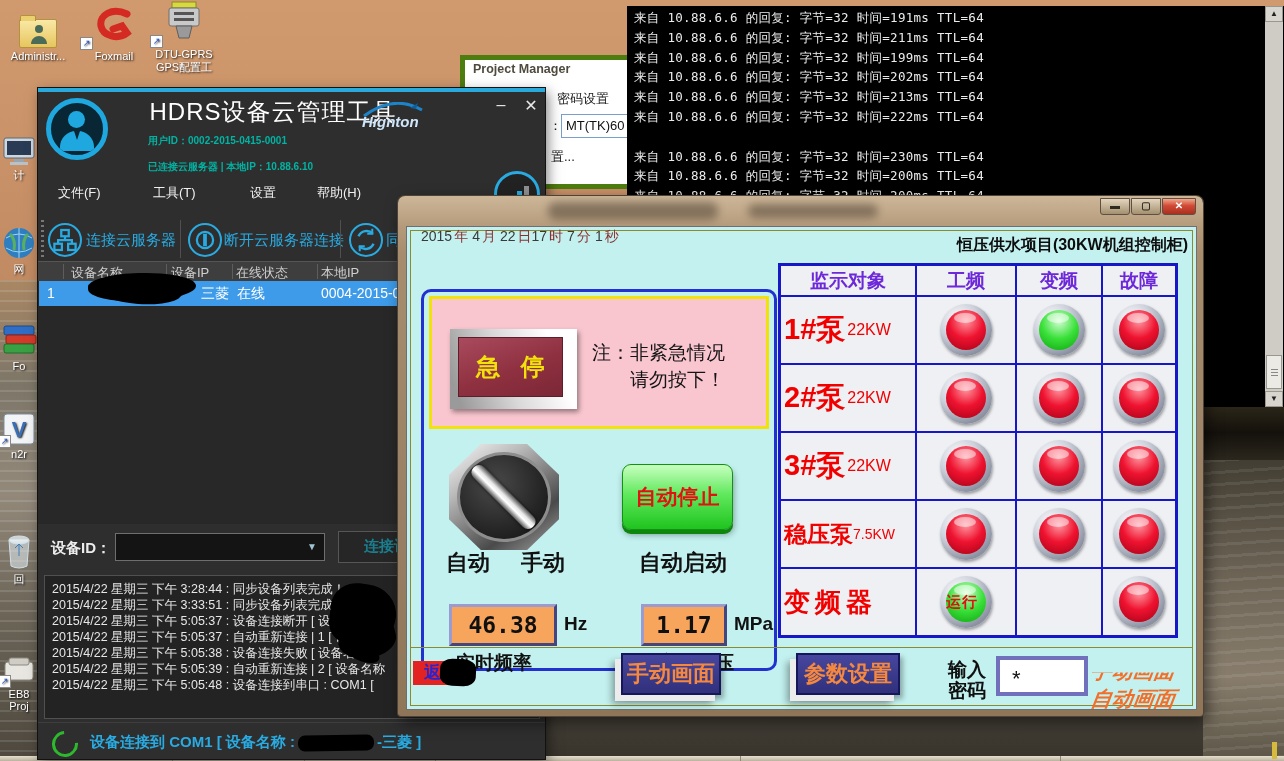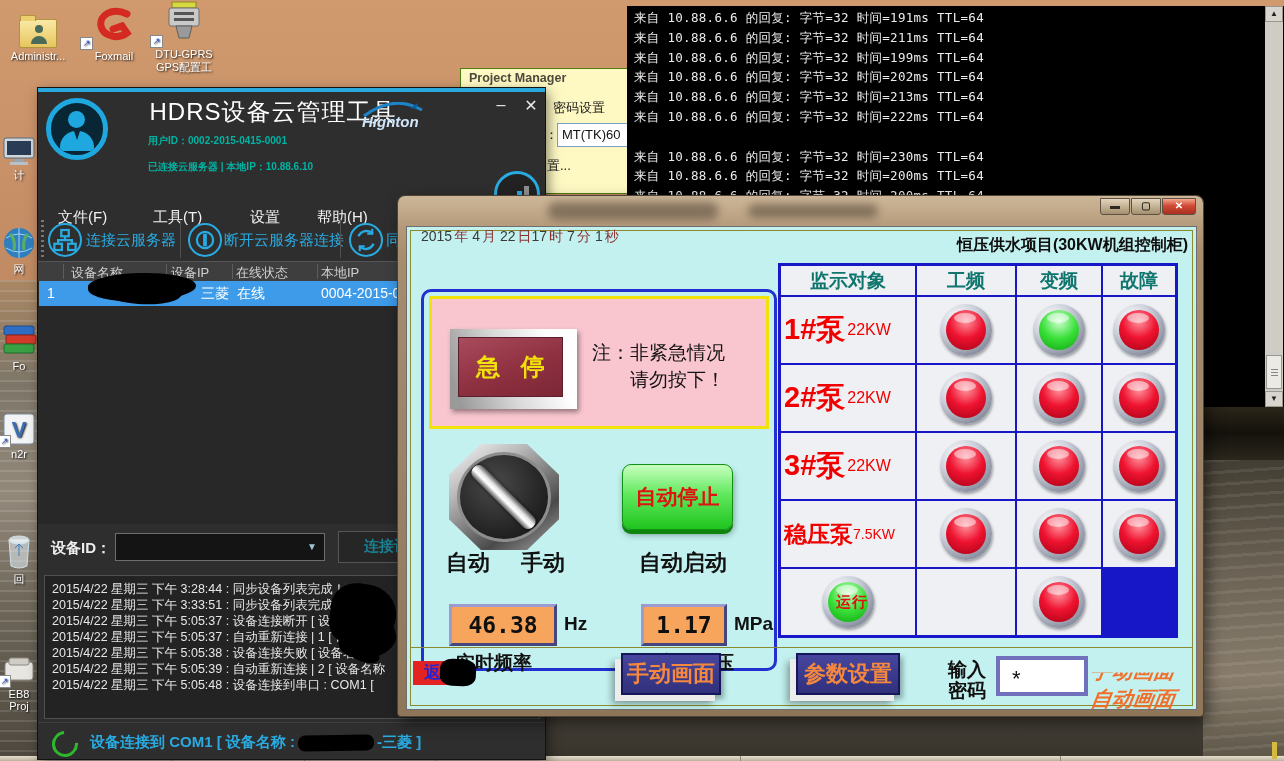--- a/index.html
+++ b/index.html
@@ -25,38 +25,38 @@
   .shortcut{position:absolute;left:-2px;bottom:-2px;width:11px;height:11px;background:#fff;border:1px solid #888;font-size:9px;line-height:10px;color:#2a56c6}
   
   .term{position:absolute;left:627px;top:6px;width:657px;height:401px;background:#000;z-index:3}
   .tline{position:absolute;left:7px;white-space:pre;color:#ececec;font-family:"DejaVu Sans Mono",monospace;font-size:12.5px;letter-spacing:.3px}
   .tpart{height:9px;overflow:hidden}
   .tsb{position:absolute;left:638px;top:0;width:18px;height:401px;background:#cfccc5}
   .tsb .btn{position:absolute;left:0;width:18px;height:16px;background:#d8d5ce;border:1px solid #9a978f;box-sizing:border-box;font-size:8px;color:#222;text-align:center;line-height:14px}
   .tsb .thumb{position:absolute;left:1px;top:349px;width:16px;height:34px;background:#eceae4;border:1px solid #9a978f;box-sizing:border-box}
   .tsb .thumb:after{content:"";position:absolute;left:4px;top:13px;width:7px;height:1px;background:#888;box-shadow:0 3px 0 #888,0 6px 0 #888}
   
-  .pm{position:absolute;left:460px;top:68px;width:170px;height:124px;background:#fef9c3;border:1px solid #4d7c0f;z-index:2}
+  .pm{position:absolute;left:460px;top:55px;width:170px;height:124px;background:#ffffff;border:5px solid #4d7c0f;z-index:2}
   .pmtitle{position:absolute;left:8px;top:2px;font-size:12.5px;color:#4f4a3e;font-weight:bold}
   .pmlabel{position:absolute;font-size:13px;color:#1a1a1a}
   .pmfield{position:absolute;left:96px;top:54px;width:74px;height:22px;background:#fff;border:1px solid #7aa0c8;font-size:13px;color:#111;line-height:22px;padding-left:4px;overflow:hidden}
   
   .hdrs{position:absolute;left:38px;top:88px;width:507px;height:667px;background:#2e2e2e;border-top:4px solid #2aa9dd;box-shadow:0 0 0 1px #121212,3px 4px 12px rgba(0,0,0,.5);z-index:10;color:#eee}
   .htitle{position:absolute;left:110px;top:4px;width:250px;text-align:center;font-size:24px;color:#fff;letter-spacing:1px}
   .hlogo{position:absolute;left:322px;top:12px;width:64px;height:30px}
   .hlogo span{position:absolute;left:2px;top:9px;font-size:15px;font-weight:bold;font-style:italic;color:#cfe6fa}
   .capbtn{position:absolute;top:4px;width:22px;height:20px;text-align:center;font-size:16px;color:#e8e8e8;cursor:default}
   .avatar{position:absolute;left:8px;top:6px;width:52px;height:52px;border:5px solid #1fa8e0;border-radius:50%;background:#082633;overflow:hidden}
   .avatar .head{position:absolute;left:17px;top:8px;width:17px;height:17px;border-radius:50%;background:#1fa8e0}
   .avatar .body{position:absolute;left:9px;top:28px;width:34px;height:20px;border-radius:16px 16px 0 0;background:#1fa8e0}
   .avatar .tie{position:absolute;left:23px;top:28px;width:0;height:0;border-left:3px solid transparent;border-right:3px solid transparent;border-top:9px solid #082633}
   .teal{position:absolute;font-size:10px;font-weight:bold;color:#00b3a3}
   .signal{position:absolute;left:456px;top:79px;width:40px;height:40px;border:3px solid #29abe2;border-radius:50%;background:#222}
   .signal i{position:absolute;bottom:8px;width:5px;background:#29abe2}
-  .menu{position:absolute;top:116px;font-size:15px;color:#f0f0f0}
+  .menu{position:absolute;top:92px;font-size:13px;color:#f0f0f0}
   .tbar-ic{position:absolute;width:30px;height:30px;border:2px solid #29abe2;border-radius:50%;top:131px}
   .tbar-lb{position:absolute;top:139px;font-size:15px;color:#29abe2}
   .tbar-sep{position:absolute;top:128px;width:1px;height:38px;background:#4f4f4f}
   .handle{position:absolute;left:3px;top:128px;width:3px;height:38px;background:repeating-linear-gradient(180deg,#777 0 2px,transparent 2px 5px)}
   .dtable{position:absolute;left:0;top:169px;width:506px;height:262px;background:#282828;border-top:1px solid #555}
   .dthead{position:absolute;left:0;top:0;width:100%;height:19px;background:#3e3e3e;font-size:13px;color:#cfcfcf}
   .dthead span{position:absolute;top:2px}
   .dtsep{position:absolute;top:2px;width:1px;height:15px;background:#5d5d5d}
   .dtrow{position:absolute;left:1px;top:19px;width:504px;height:25px;background:#3d9be9;color:#fff;font-size:14px}
   .dtrow span{position:absolute;top:4px}
@@ -99,28 +99,28 @@
   .gbtn{position:absolute;left:198px;top:172px;width:109px;height:64px;border-radius:9px;border:1px solid #129212;
     background:linear-gradient(180deg,#c8ffc0,#62e95e 45%,#1fc41f);box-shadow:0 4px 0 #0e860e,1px 5px 6px rgba(0,0,0,.35);
     display:flex;align-items:center;justify-content:center;color:#e01212;font-weight:bold;font-size:21px}
   .lcd{position:absol ute;display:flex;align-items:center;justify-content:center;background:#f7a55d;
     border-top:3px solid #9b9bd0;border-left:3px solid #9b9bd0;border-right:3px solid #46467e;border-bottom:3px solid #46467e;
     font-family:"DejaVu Sans Mono",monospace;font-size:23px;font-weight:bold;color:#101010;box-sizing:border-box;position:absolute}
   .unit{position:absolute;font-size:19px;font-weight:bold;color:#111}
   .lcdlabel{position:absolute;font-size:19px;font-weight:bold;color:#111}
   .mtable{position:absolute;left:371px;top:36px;width:400px;height:375px;display:grid;grid-template-columns:134px 98px 84px 1fr;grid-template-rows:29px repeat(5,1fr);gap:2px;background:#1717c8;border:3px solid #1717c8;box-sizing:border-box}
   .mc{background:#eef0f4;display:flex;align-items:center;justify-content:center;overflow:hidden}
-  .mh{font-size:19px;font-weight:600;color:#0f766e}
+  .mh{font-size:19px;font-weight:600;color:#6d28d9}
   .mname{justify-content:flex-start;padding-left:3px;color:#f20000;white-space:nowrap}
   .mname b{font-size:29px;font-weight:700}
   .mname i{font-style:normal;font-size:16px;margin-left:2px}
   .mname.small b{font-size:23px}.mname.small i{font-size:14px;margin-left:0}
   .mname.wide b{font-size:26px;letter-spacing:5px}
   .lamp{width:52px;height:52px;border-radius:50%;background:radial-gradient(circle at 35% 30%,#ffffff,#ccd0da 40%,#8a90a0 75%,#b8bcc8);display:flex;align-items:center;justify-content:center;box-shadow:1px 2px 3px rgba(0,0,0,.35)}
-  .core{width:40px;height:40px;border-radius:50%;position:relative;display:flex;align-items:center;justify-content:flex-end}
+  .core{width:40px;height:40px;border-radius:50%;position:relative;display:flex;align-items:center;justify-content:flex-start}
   .core:after{content:"";position:absolute;top:3px;left:8px;width:22px;height:10px;border-radius:50%;background:rgba(255,255,255,.5)}
   .lamp-red .core{background:radial-gradient(circle at 50% 28%,#ff96a0 0%,#ef1330 48%,#a50016 100%)}
   .lamp-green .core{background:radial-gradient(circle at 50% 28%,#d2ffd2 0%,#3ae03a 50%,#0da50d 100%)}
   .run{position:relative;z-index:2;color:#e01010;font-weight:bold;font-size:15px;letter-spacing:1px}
   .oliveline{position:absolute;left:4px;top:420px;width:781px;height:1px;background:#8a8a2e}
   .backbtn{position:absolute;left:6px;top:434px;width:56px;height:24px;background:#e32222;color:#2626d0;font-size:17px;font-weight:bold;text-align:center;line-height:24px}
   .btn3d{position:absolute;height:42px;background:linear-gradient(180deg,#46469e,#30307c);border:2px solid #16165a;color:#f5883e;font-weight:bold;font-size:22px;display:flex;align-items:center;justify-content:center;box-sizing:border-box;
     box-shadow:-6px 6px 0 #ececec,-9px 9px 7px rgba(0,0,0,.35),3px 4px 5px rgba(0,0,0,.3)}
   .pwlabel{position:absolute;left:541px;top:432px;font-size:19px;font-weight:bold;color:#101010;line-height:21px}
   .pwbox{position:absolute;left:589px;top:429px;width:92px;height:40px;background:#fff;border:4px solid #7070bd;box-sizing:border-box;font-size:22px;color:#111;padding:6px 0 0 12px;font-family:"Liberation Sans",sans-serif}
@@ -505,20 +505,23 @@
             <div class="lamp lamp-red">
               <div class="core"></div>
             </div>
           </div>
         <div class="mc">
             <div class="lamp lamp-red">
               <div class="core"></div>
             </div>
           </div>
 
+        <div class="mc mname wide">
+            <b>变频器</b>
+          </div>
         <div class="mc">
             <div class="lamp lamp-green">
               <div class="core">
                 <span class="run">运行</span>
               </div>
             </div>
           </div>
         <div class="mc">
             <div class="lamp" style="visibility: hidden;">
               <div class="core"></div>

